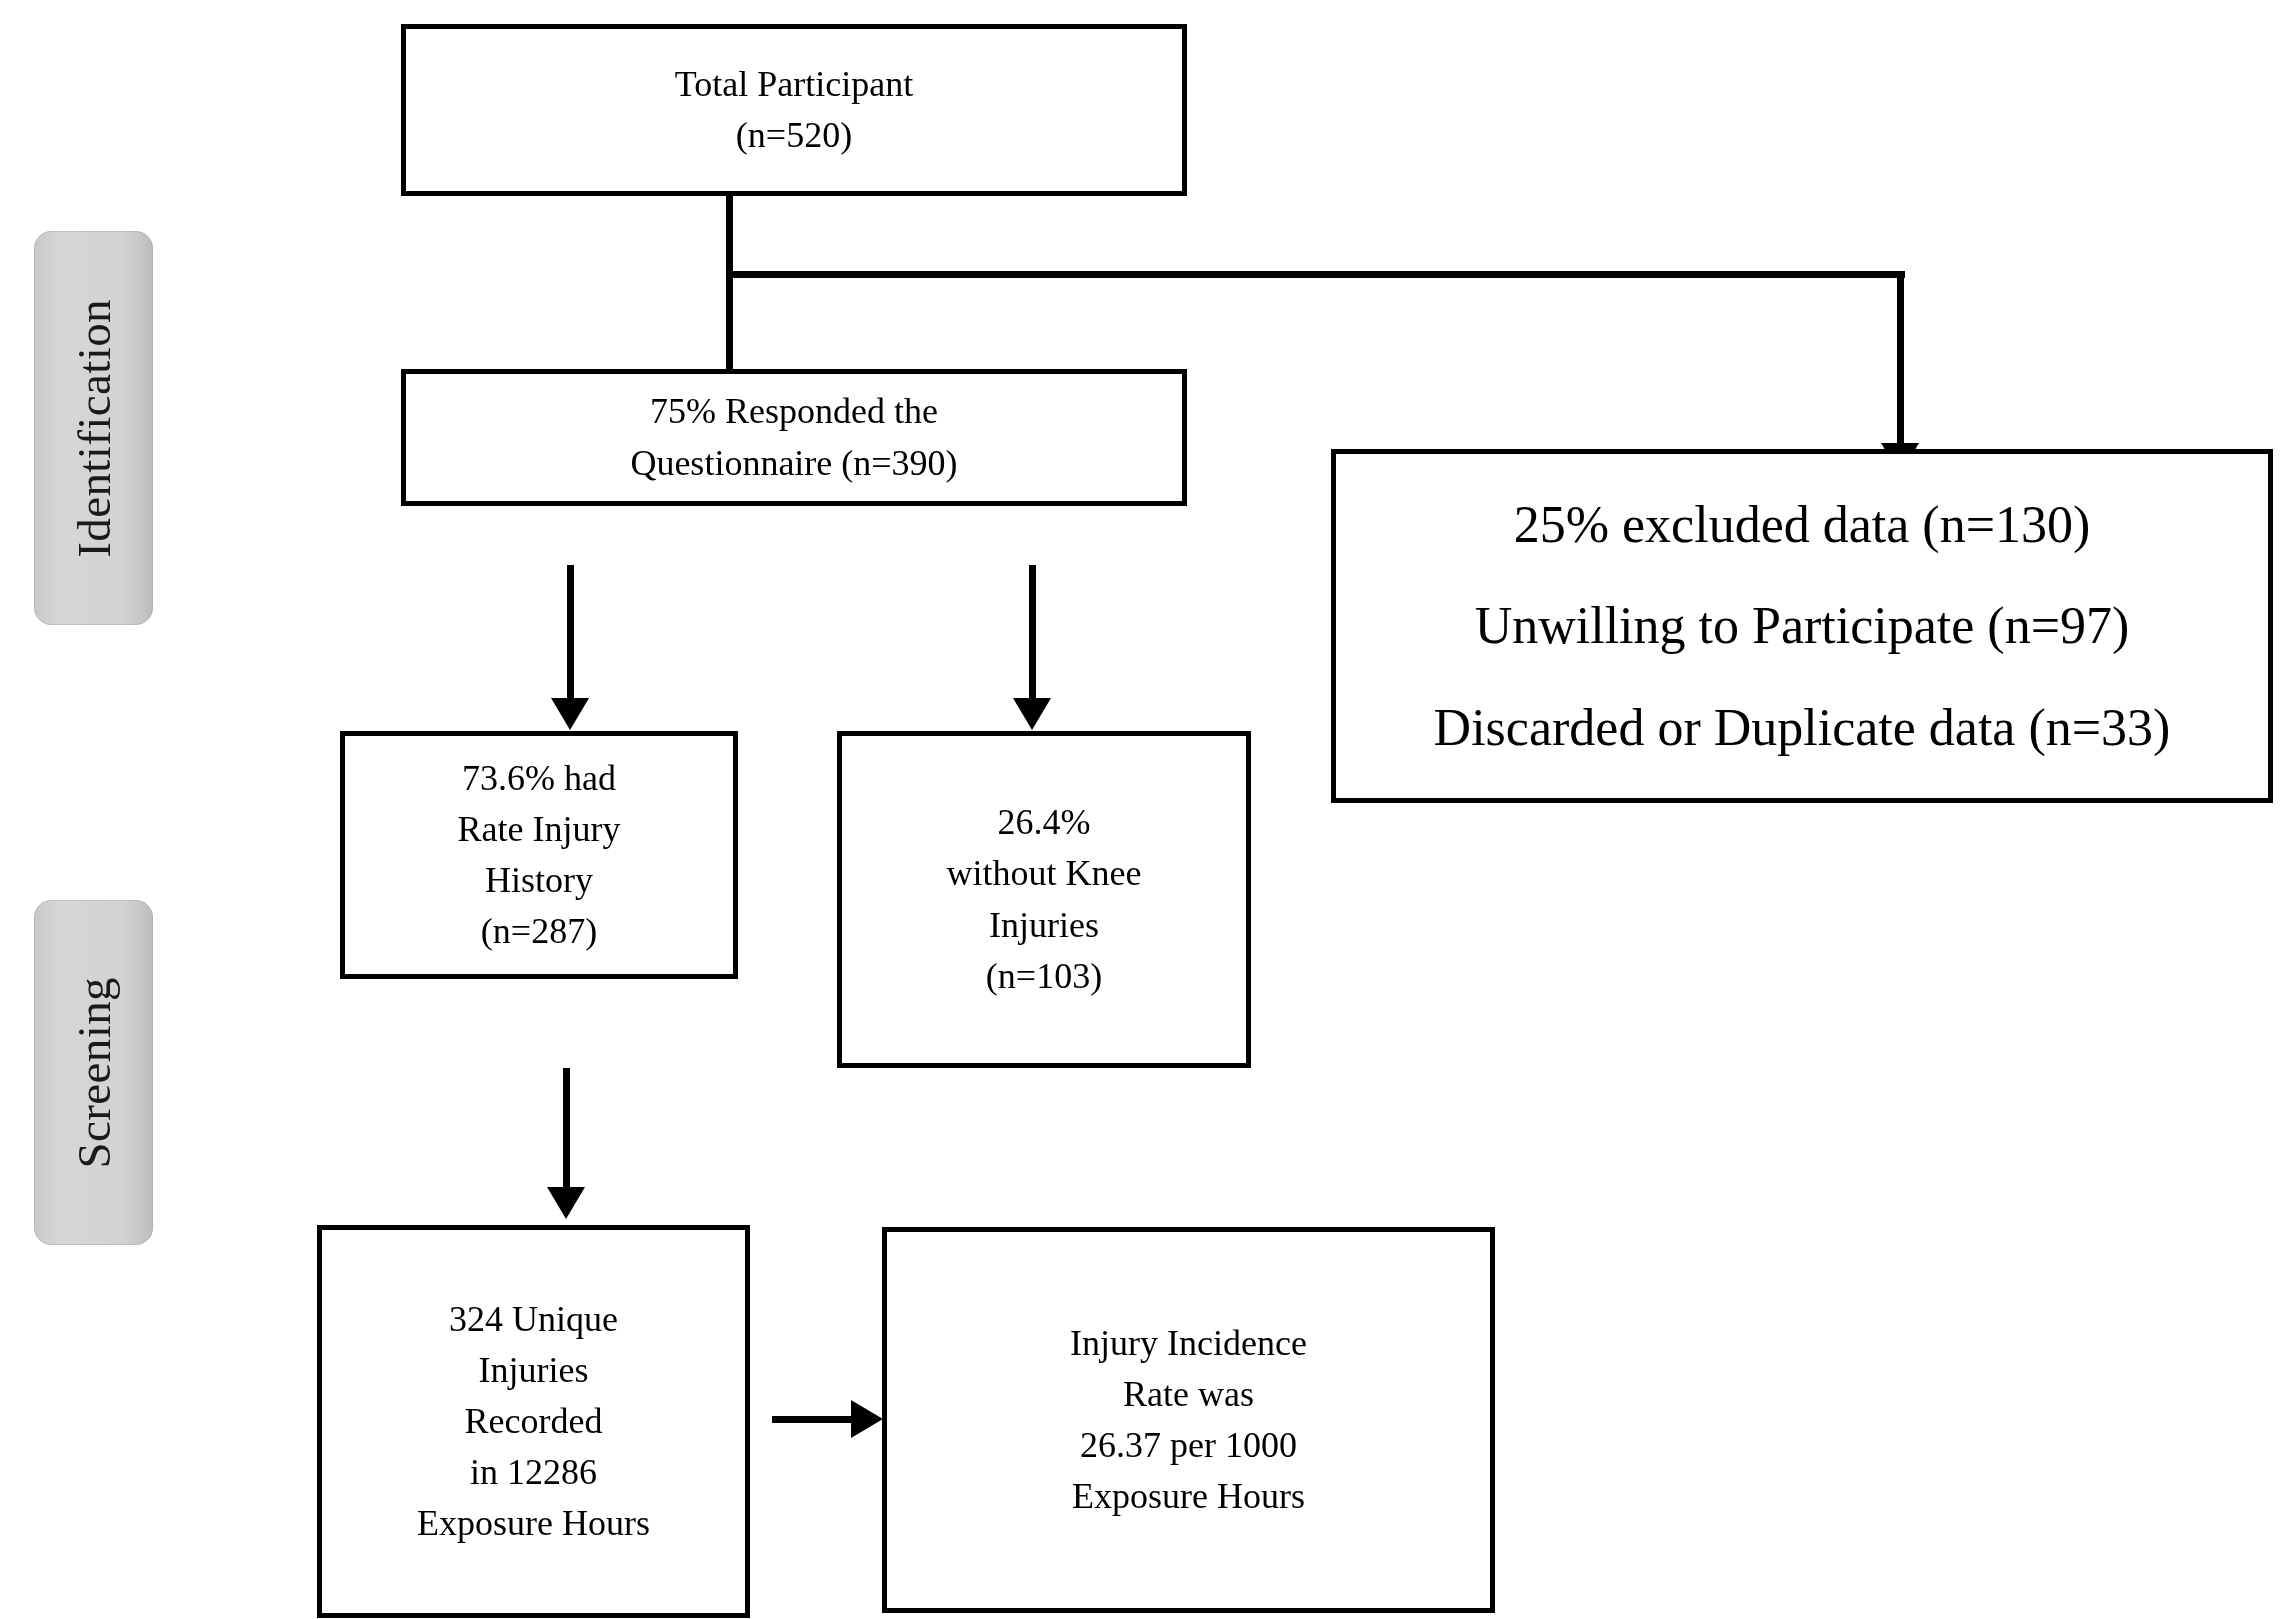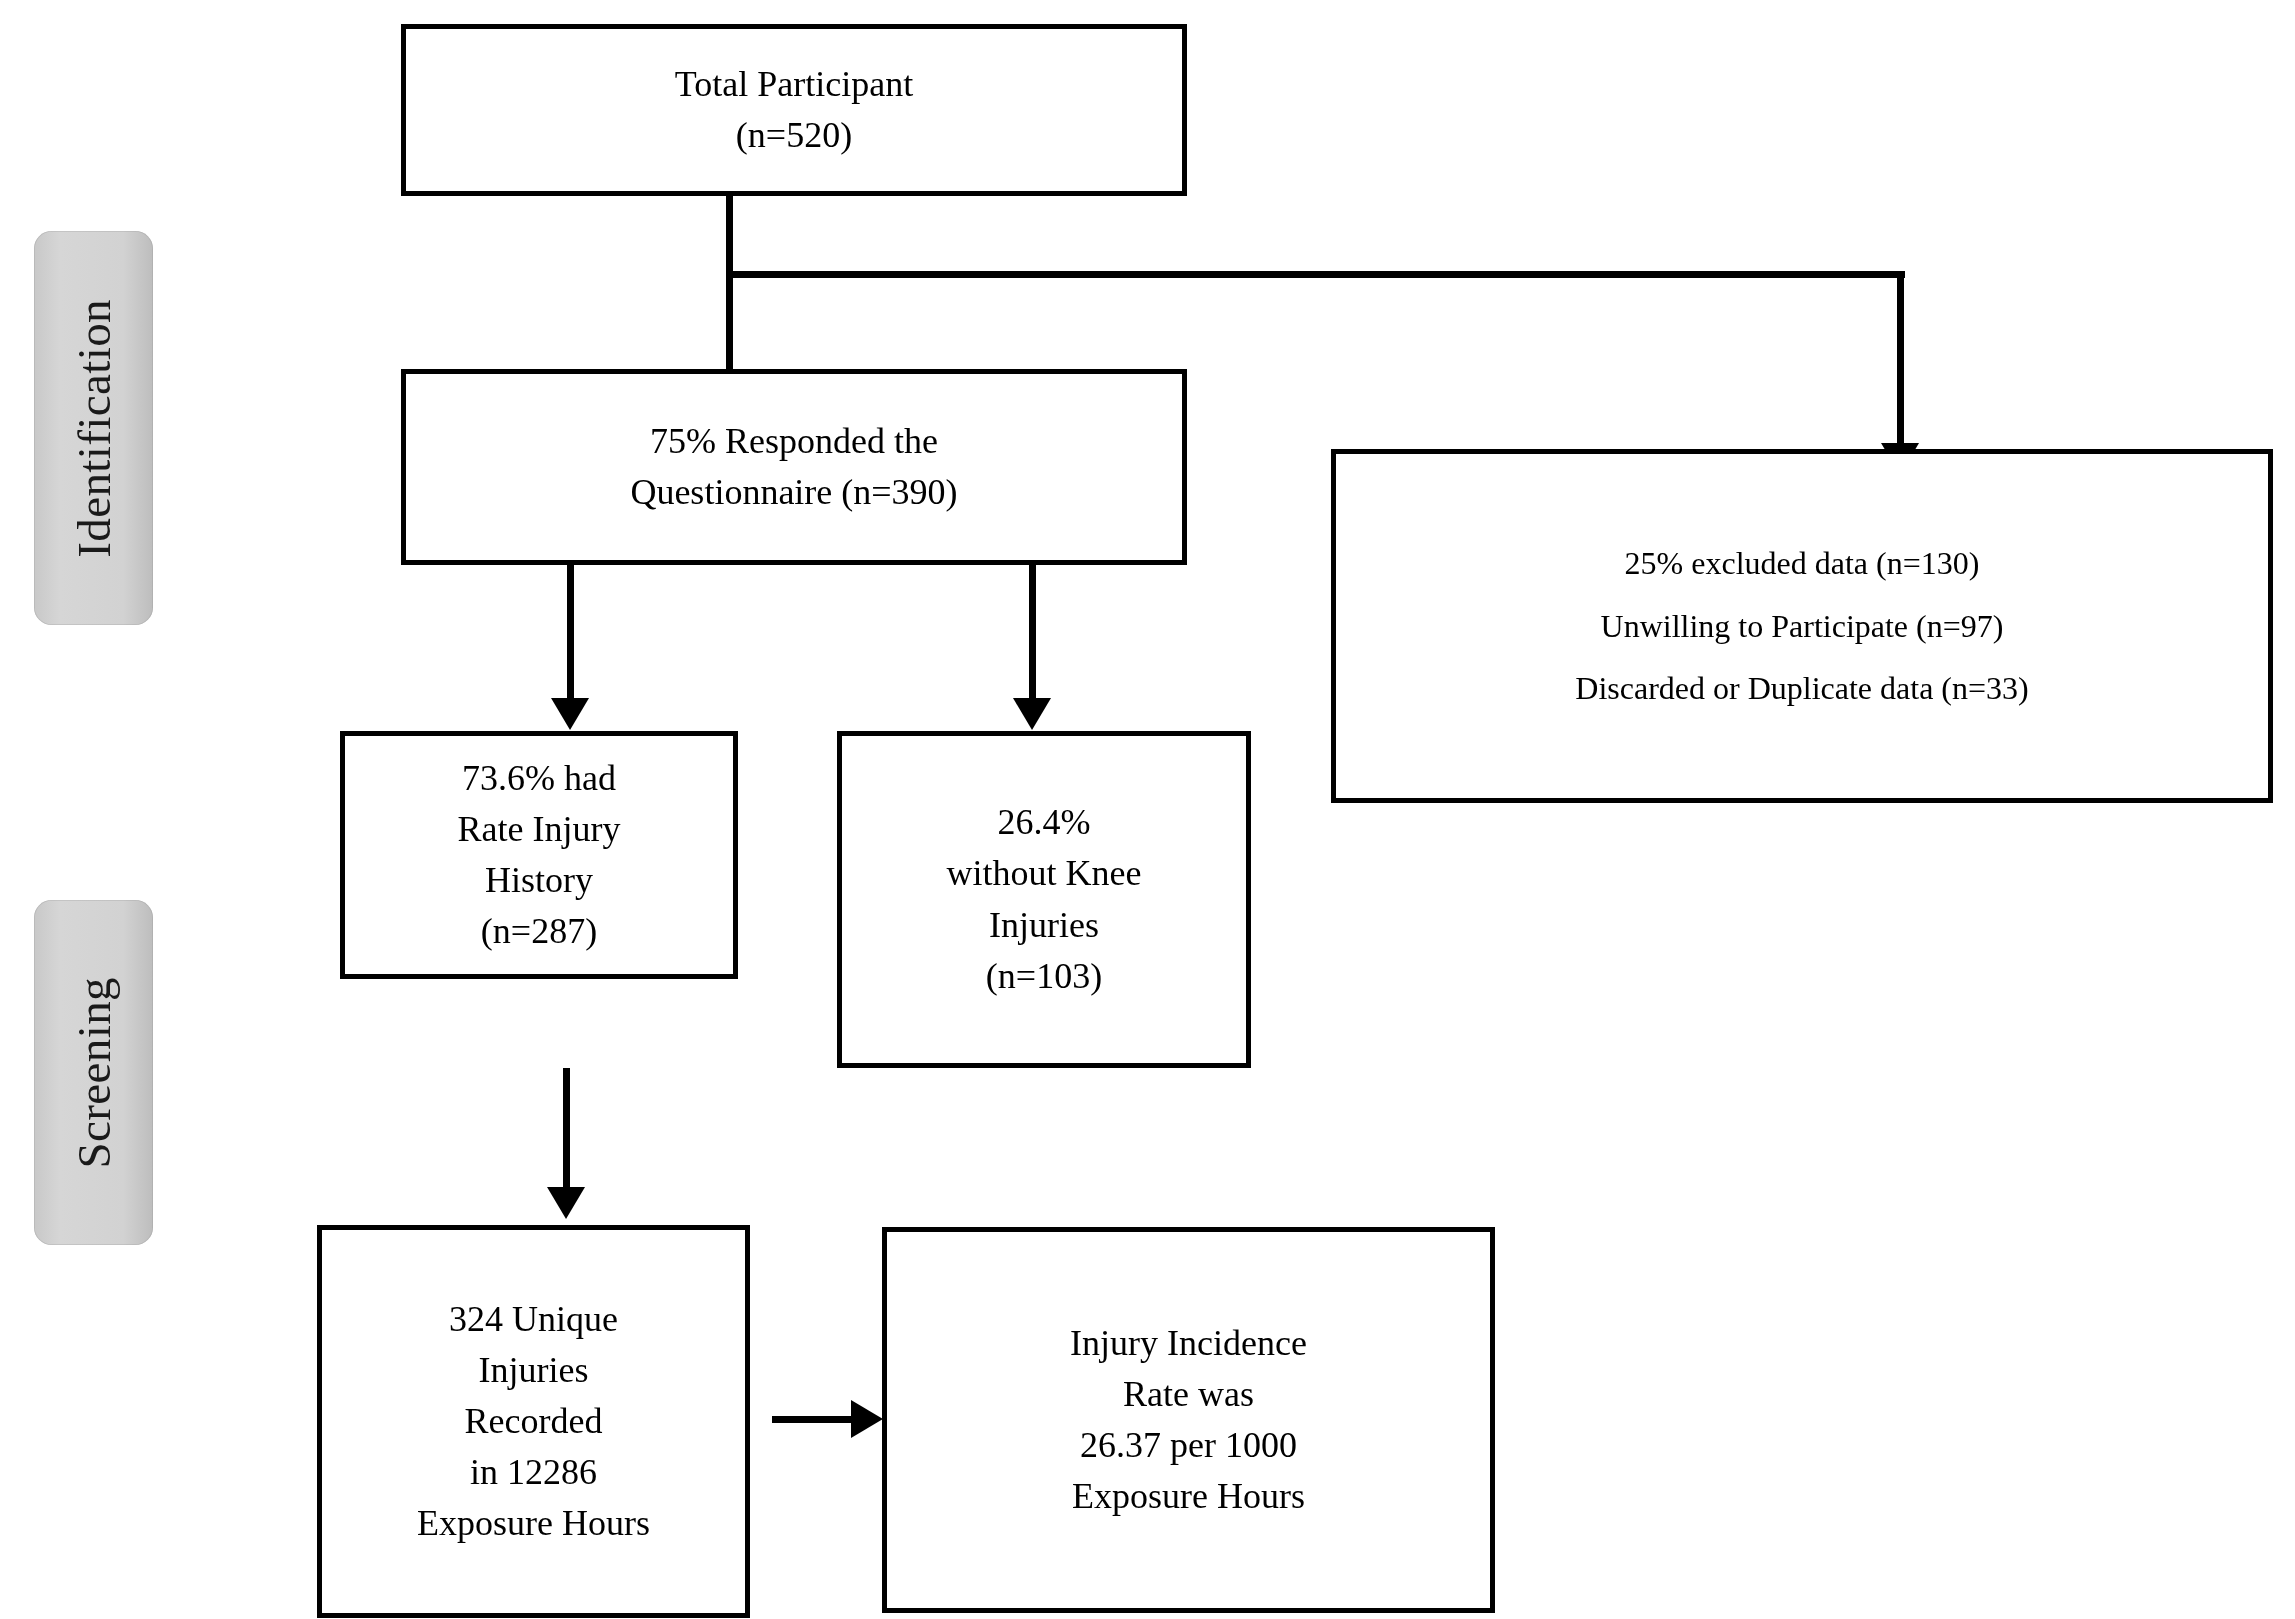--- a/index.html
+++ b/index.html
@@ -51,21 +51,21 @@
     width: 100%;
     padding: 0 11.2px;
     box-sizing: border-box;
     font-size: 36px;
     line-height: 1.28;
     color: #000000;
   }
   .node .line { display: block; }
 
   
-  .node.n-excluded .body { line-height: 1.95; font-size: 32px; }
+  .node.n-excluded .body { line-height: 1.95; font-size: 52px; }
   .node.n-stack .body   { line-height: 1.42; }
 
   
   .conn {
     position: absolute;
     background: #000000;
   }
   .vline { width: 7.2px; }
   .hline { height: 7.2px; }
 
@@ -104,21 +104,21 @@
     </div>
   </div>
 
   <div class="conn vline" style="left:726px; top:196px; width:7.2px; height:210px;"></div>
   <div class="arrowhead-down" style="left:710px; top:401px;"></div>
 
   <div class="conn hline" style="left:726px; top:271px; width:1179px; height:7.2px;"></div>
   <div class="conn vline" style="left:1897px; top:271px; width:7.2px; height:178px;"></div>
   <div class="arrowhead-down" style="left:1881px; top:443px;"></div>
 
-  <div class="node n-stack" style="left:401px; top:369px; width:786px; height:196px;">
+  <div class="node n-stack" style="left:401px; top:369px; width:786px; height:137px;">
     <div class="body">
       <span class="line">75% Responded the</span>
       <span class="line">Questionnaire (n=390)</span>
     </div>
   </div>
 
   <div class="node n-excluded" style="left:1331px; top:449px; width:942px; height:354px;">
     <div class="body">
       <span class="line">25% excluded data (n=130)</span>
       <span class="line">Unwilling to Participate (n=97)</span>

